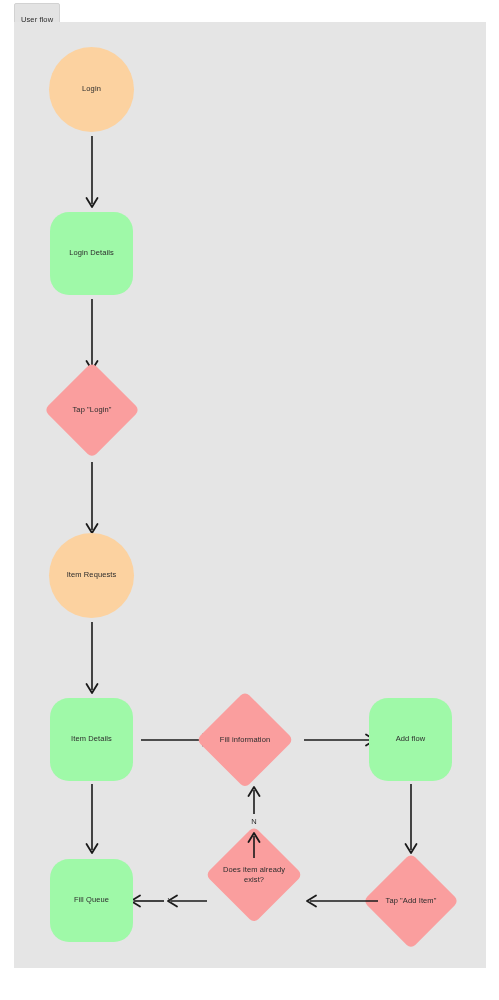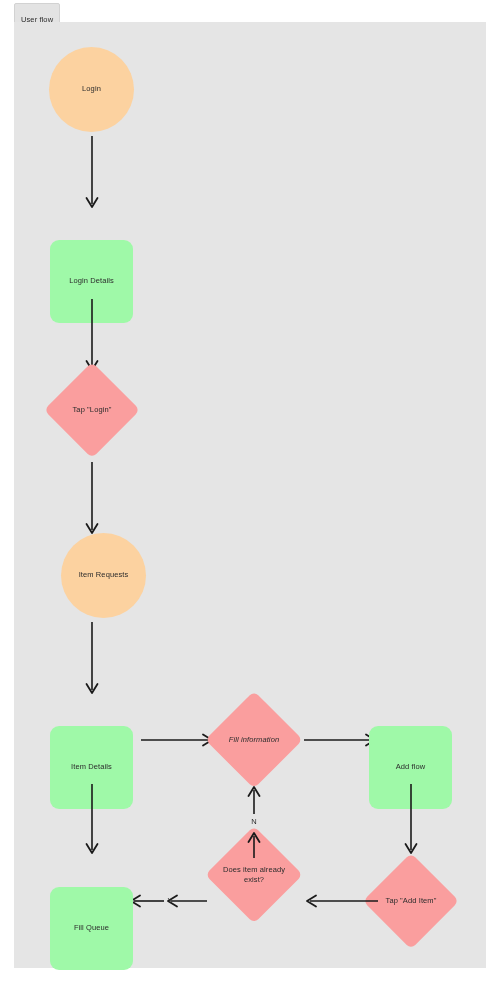--- a/index.html
+++ b/index.html
@@ -60,23 +60,22 @@
     line-height: 1.35;
     letter-spacing: .1px;
   }
   .node .label { display: block; padding: 0 6px; }
 
   .node.circle {
     border-radius: 50%;
     background: #fcd2a0;
   }
   .node.rect {
-    border-radius: 9px;
+    border-radius: 19px;
     background: #9ff9a8;
-    margin-top: 28px;
   }
   .node.diamond {
     background: transparent;
   }
   .node.diamond .dia-shape {
     position: absolute;
     left: 50%;
     top: 50%;
     width: 70.7%;
     height: 70.7%;
@@ -141,21 +140,21 @@
     <span class="label">Tap "Login"</span>
   </div>
 
   <div class="arrow" style="left:70px; top:440px;">
     <svg width="16" height="76" viewBox="0 0 16 76">
       <line x1="8" y1="0" x2="8" y2="68" stroke="#1a1a1a" stroke-width="1.6"></line>
       <polyline points="2.5,62 8,71 13.5,62" fill="none" stroke="#1a1a1a" stroke-width="1.8" stroke-linecap="round" stroke-linejoin="round"></polyline>
     </svg>
   </div>
 
-  <div class="node circle" style="left:47px; top:511px; width:85px; height:85px;">
+  <div class="node circle" style="left:35px; top:511px; width:85px; height:85px;">
     <span class="label">Item Requests</span>
   </div>
 
   <div class="arrow" style="left:70px; top:600px;">
     <svg width="16" height="76" viewBox="0 0 16 76">
       <line x1="8" y1="0" x2="8" y2="68" stroke="#1a1a1a" stroke-width="1.6"></line>
       <polyline points="2.5,62 8,71 13.5,62" fill="none" stroke="#1a1a1a" stroke-width="1.8" stroke-linecap="round" stroke-linejoin="round"></polyline>
     </svg>
   </div>
 
@@ -163,21 +162,21 @@
     <span class="label">Item Details</span>
   </div>
 
   <div class="arrow" style="left:127px; top:710px;">
     <svg width="76" height="16" viewBox="0 0 76 16">
       <line x1="0" y1="8" x2="68" y2="8" stroke="#1a1a1a" stroke-width="1.6"></line>
       <polyline points="62,2.5 71,8 62,13.5" fill="none" stroke="#1a1a1a" stroke-width="1.8" stroke-linecap="round" stroke-linejoin="round"></polyline>
     </svg>
   </div>
 
-  <div class="node diamond" style="left:191px; top:669px; width:98px; height:98px;font-style:italic;">
+  <div class="node diamond" style="left:182px; top:669px; width:98px; height:98px;">
     <span class="dia-shape"></span>
     <span class="label">Fill information</span>
   </div>
 
   <div class="arrow" style="left:290px; top:710px;">
     <svg width="76" height="16" viewBox="0 0 76 16">
       <line x1="0" y1="8" x2="68" y2="8" stroke="#1a1a1a" stroke-width="1.6"></line>
       <polyline points="62,2.5 71,8 62,13.5" fill="none" stroke="#1a1a1a" stroke-width="1.8" stroke-linecap="round" stroke-linejoin="round"></polyline>
     </svg>
   </div>

